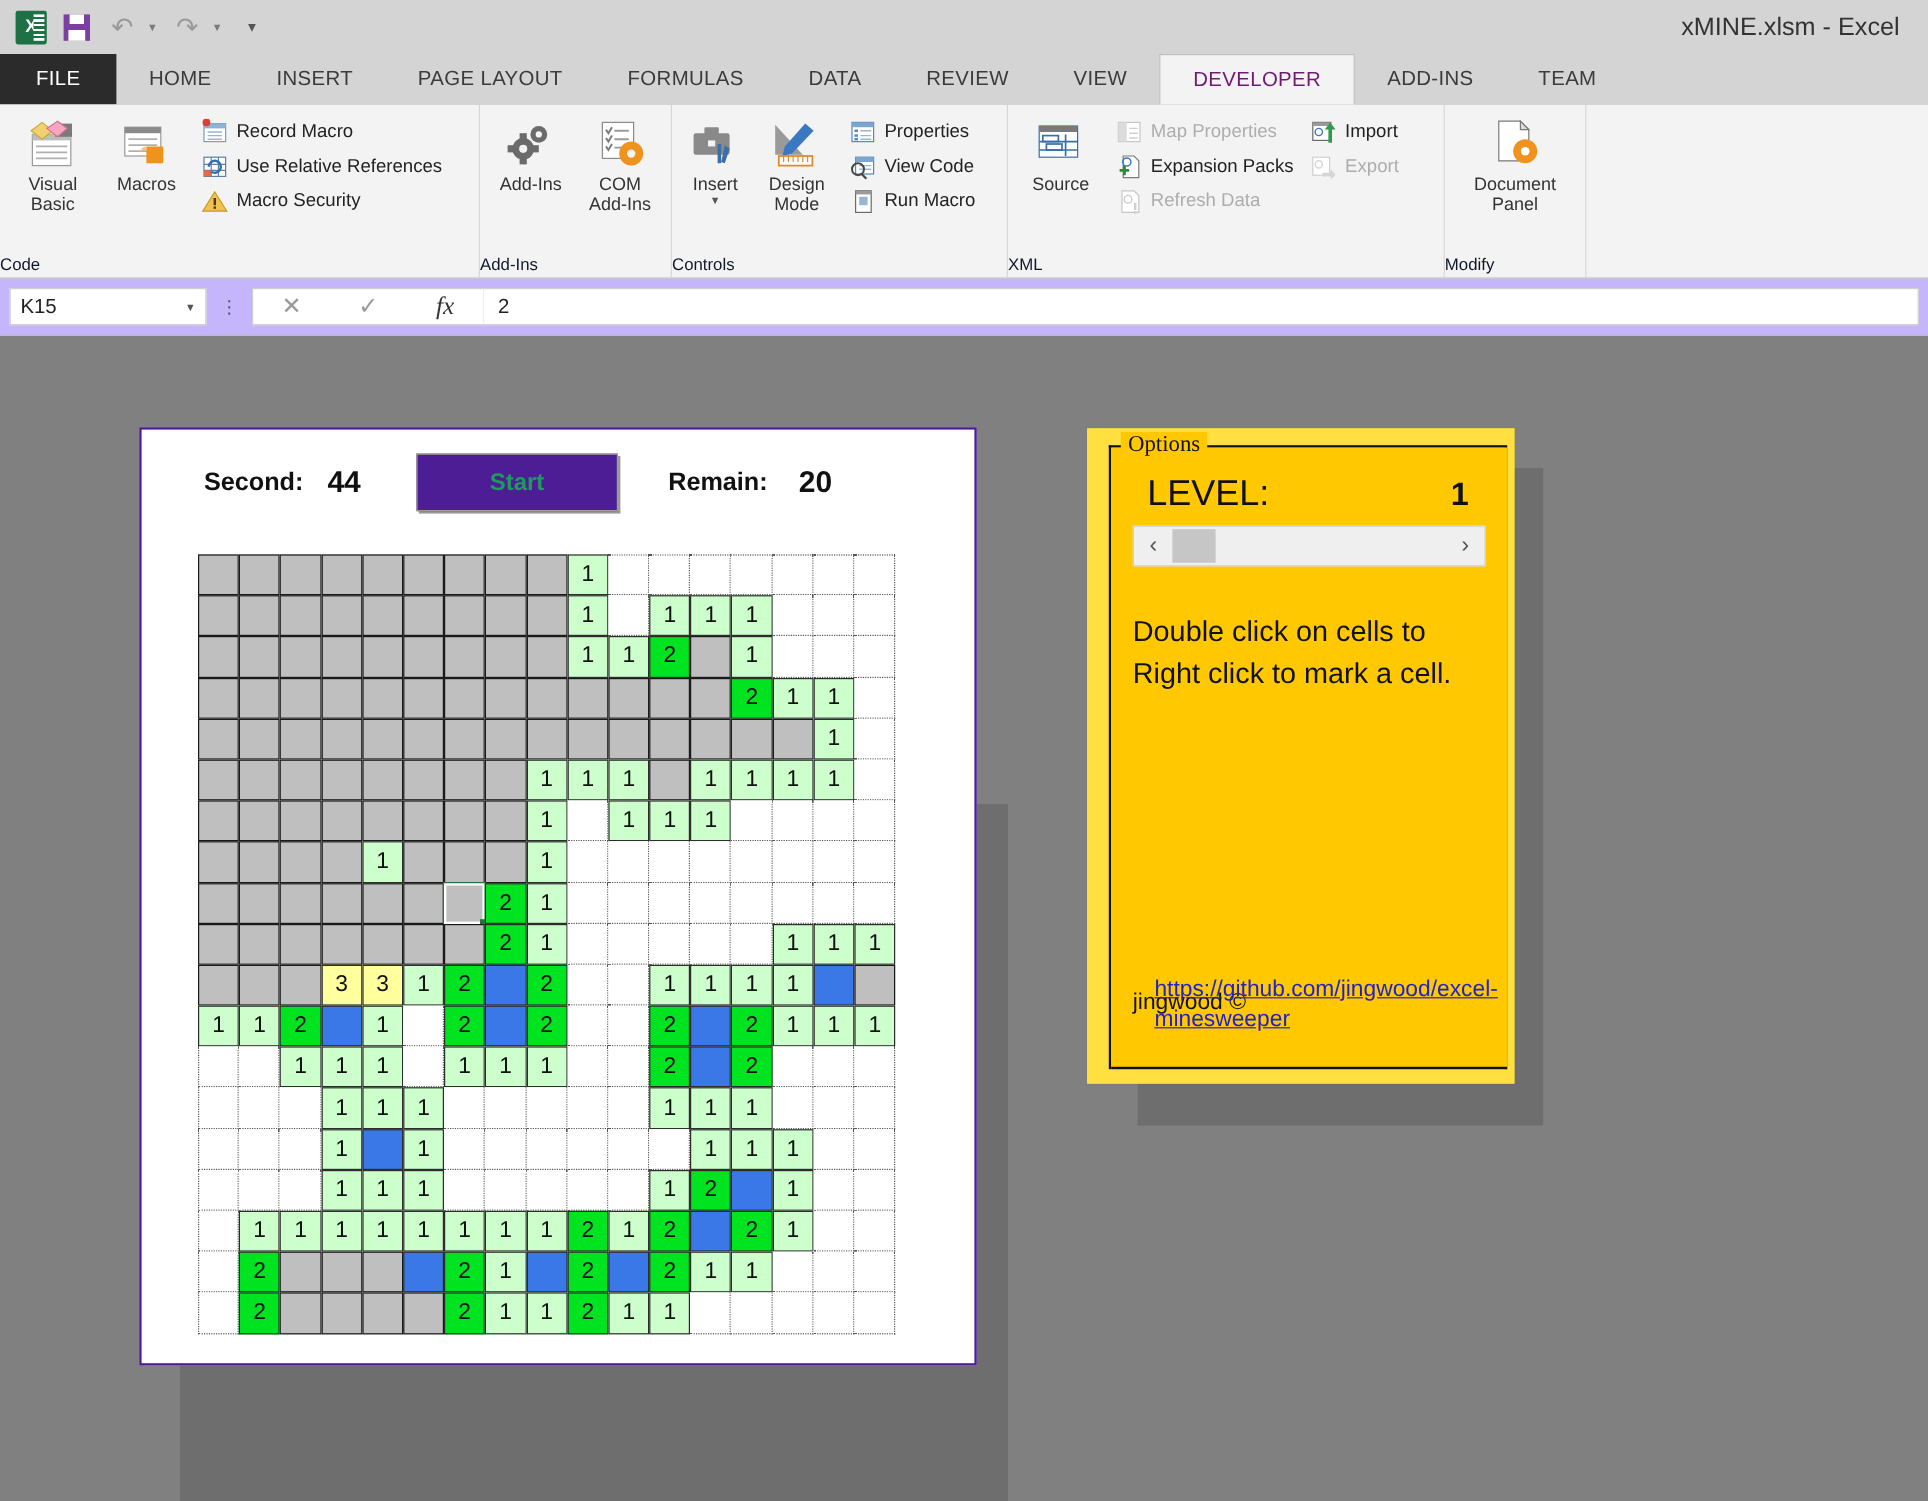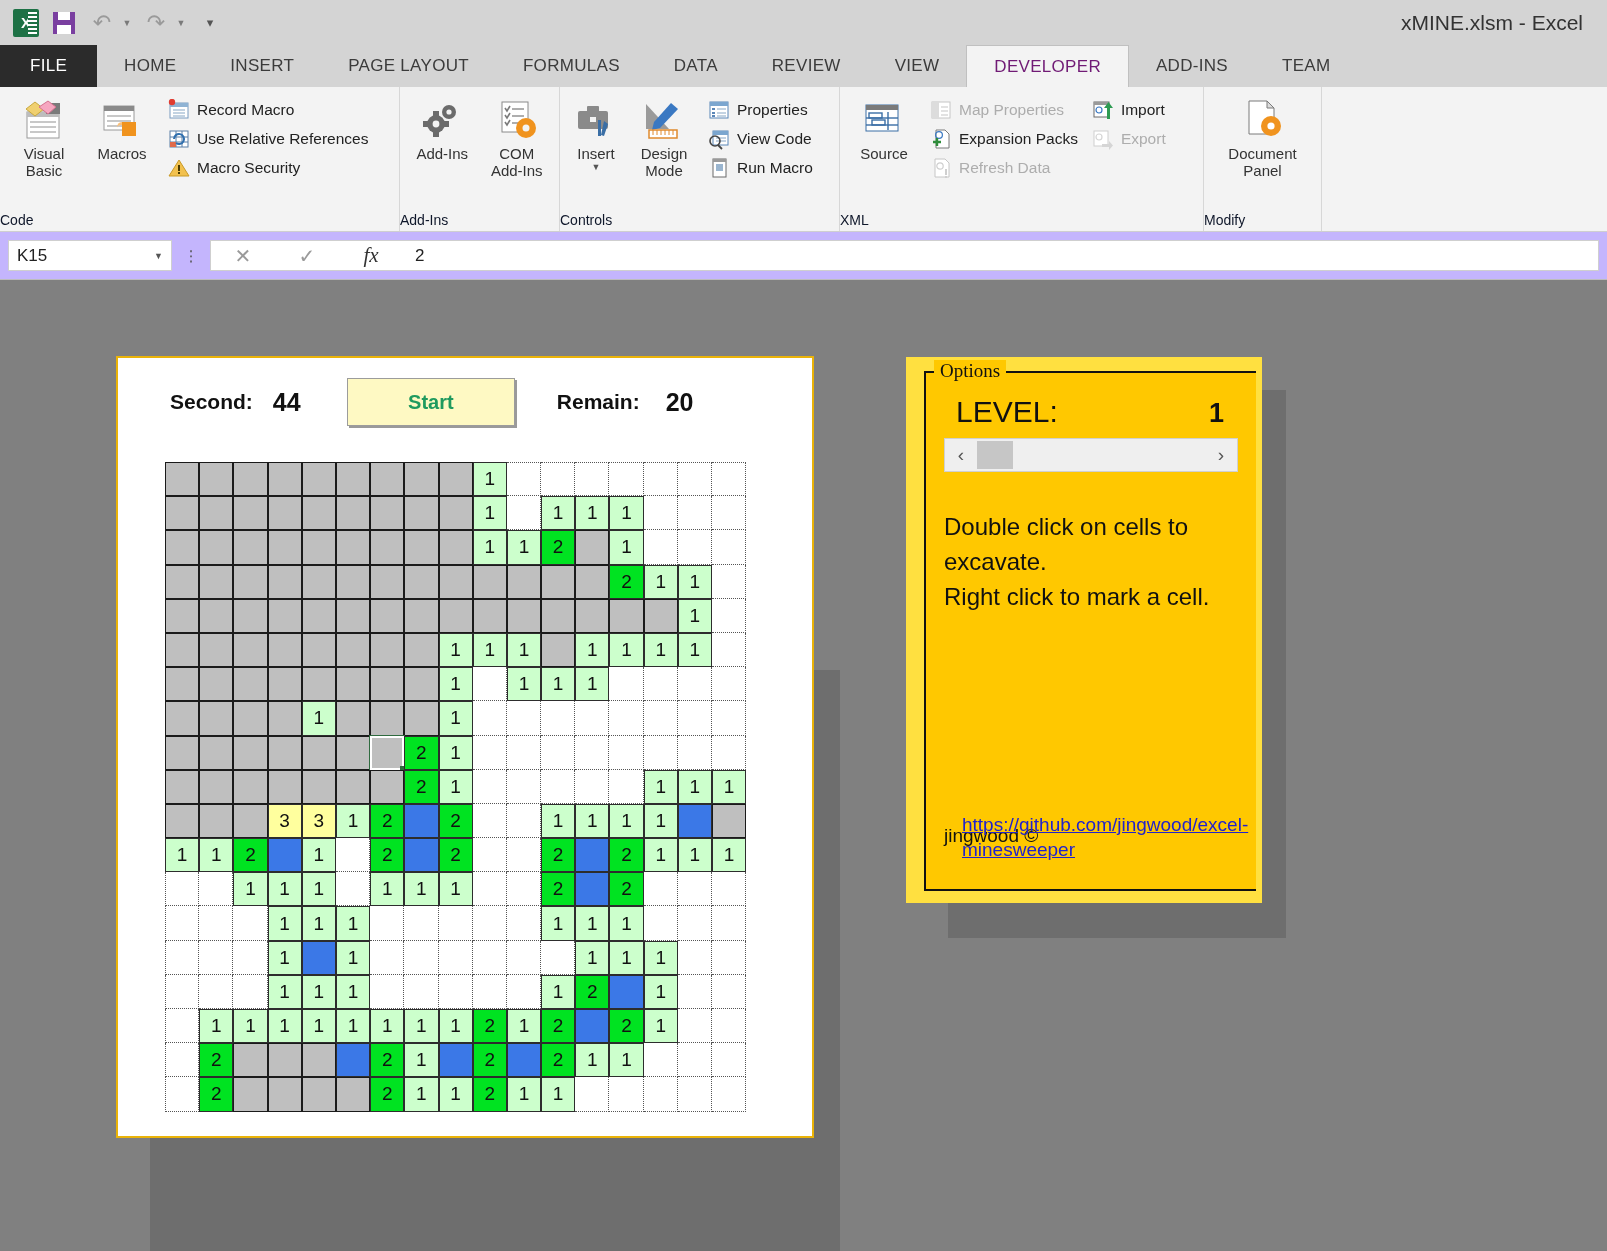--- a/index.html
+++ b/index.html
@@ -77,25 +77,25 @@
   .fbinput{ flex:1;height:31px;background:#fff;border:1px solid #cfcfcf;border-left:none;
             display:flex;align-items:center;padding-left:12px;font-size:17px;color:#222;
             margin-right:8px;}
 
   
   .sheet{ position:absolute; left:0; right:0; top:280px; bottom:0; background:#808080;}
 
   
   .shadow{ position:absolute; background:#6e6e6e; }
   .gamepanel{ position:absolute; left:116px; top:356px; width:698px; height:782px;
-              background:#fff; border:2px solid #eab308;}
+              background:#fff; border:2px solid #4c1d95;}
   .gp-head{ display:flex; align-items:center; height:88px; padding:0 0 0 52px; gap:0;}
   .lbl{ font-size:21px;font-weight:bold;color:#111;}
   .val{ font-size:25px;font-weight:bold;color:#111;}
-  .startbtn{ width:168px;height:48px;background:#fef9c3;border:1px solid #9c9c9c;
+  .startbtn{ width:168px;height:48px;background:#4c1d95;border:1px solid #9c9c9c;
              box-shadow:2px 2px 0 #9a9a9a; display:flex;align-items:center;justify-content:center;
              color:#1f9a5e;font-weight:bold;font-size:20px;cursor:pointer;}
 
   
   .grid{ position:absolute; left:47px; top:104px; display:grid;
          grid-template-columns:repeat(17,34.2px); grid-auto-rows:34.2px;}
   .cell{ display:flex;align-items:center;justify-content:center;
          font-size:19px; color:#111; position:relative;
          border-right:1px dotted #555; border-bottom:1px dotted #555;
          background:#fff;}
@@ -876,21 +876,20 @@
           <span class="levellbl">LEVEL:</span>
           <span class="levelval">1</span>
         </div>
         <div class="scroll">
           <span class="ar">‹</span>
           <div class="thumb"></div>
           <span class="ar">›</span>
         </div>
         <div class="instr">
           <div>Double click on cells to</div>
-          <div>excavate.</div>
           <div>Right click to mark a cell.</div>
         </div>
         <div class="credit">
           <div>jingwood ©</div>
           <div class="link">https://github.com/jingwood/excel-minesweeper</div>
         </div>
       </div>
       <div class="optlegend">Options</div>
     </div>
   </div>

